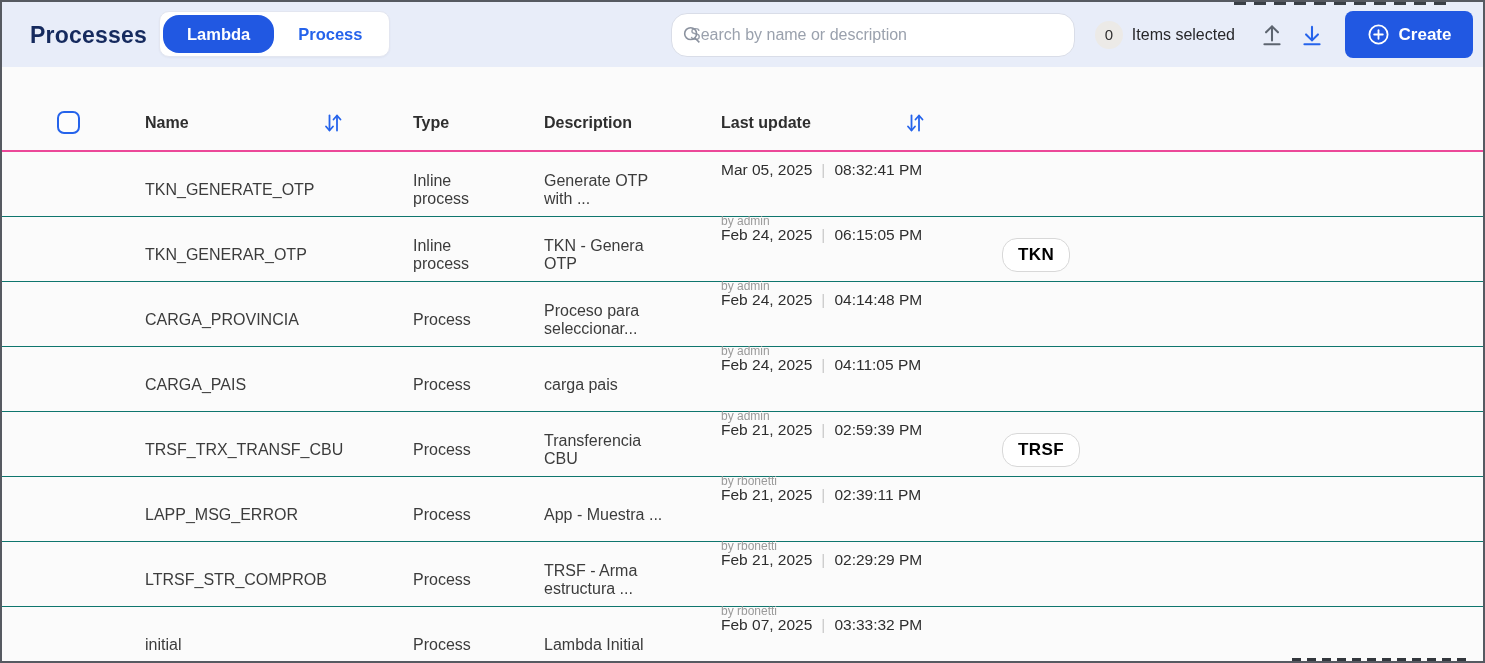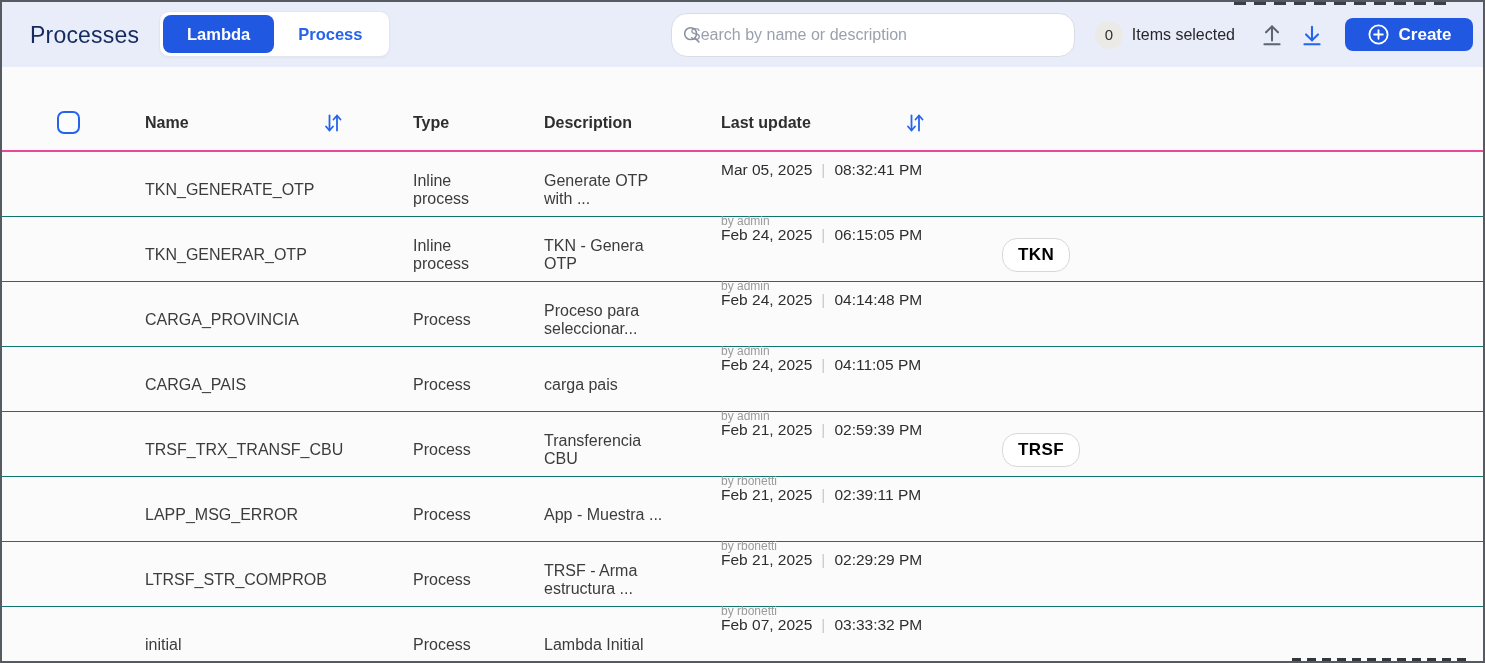--- a/index.html
+++ b/index.html
@@ -13,32 +13,32 @@
   }
   
   .topbar {
     position:relative;
     height:65px;
     background:#e8edf9;
     width:100%;
   }
   .page-title {
     position:absolute; left:28px; top:50%; transform:translateY(-50%);
-    font-size:23px; font-weight:400; color:#152a5e; letter-spacing:.2px;
+    font-size:23px; font-weight:700; color:#152a5e; letter-spacing:.2px;
   }
   .toggle-group {
     position:absolute; left:157px; top:9px;
     background:#ffffff; border:1px solid #e3e6f0; border-radius:10px;
     padding:3px; display:flex; align-items:center; height:46px;
     box-shadow:0 1px 2px rgba(30,50,100,.05);
   }
   .toggle-btn {
     border:none; background:transparent; cursor:pointer;
     font-family:inherit; font-size:16.5px; font-weight:600;
-    padding:0 24px; height:38px; border-radius:8px; color:#2563eb;
+    padding:0 24px; height:38px; border-radius:16px; color:#2563eb;
   }
   .toggle-btn.active { background:#2158e2; color:#ffffff; }
   .search-wrap {
     position:absolute; left:669px; top:11px; width:404px; height:44px;
   }
   .search-wrap svg {
     position:absolute; left:10px; top:11px; pointer-events:none;
   }
   .search-input {
     width:100%; height:100%;
@@ -60,21 +60,21 @@
   .icon-btn {
     background:transparent; border:none; cursor:pointer;
     display:flex; align-items:center; justify-content:center;
     width:30px; height:30px;
   }
   .icon-upload { margin-left:22px; }
   .icon-download { margin-left:10px; }
   .create-btn {
     margin-left:18px;
     background:#2158e2; color:#fff; border:none; border-radius:8px;
-    height:33px; width:128px; cursor:pointer;
+    height:47px; width:128px; cursor:pointer;
     display:flex; align-items:center; justify-content:center; gap:9px;
     font-family:inherit; font-size:17px; font-weight:600;text-align:right;
   }
   
   .table { width:100%; }
   .trow {
     display:grid;
     grid-template-columns:88px 268px 131px 177px 281px 1fr;
     padding-left:55px;
     align-items:center;

